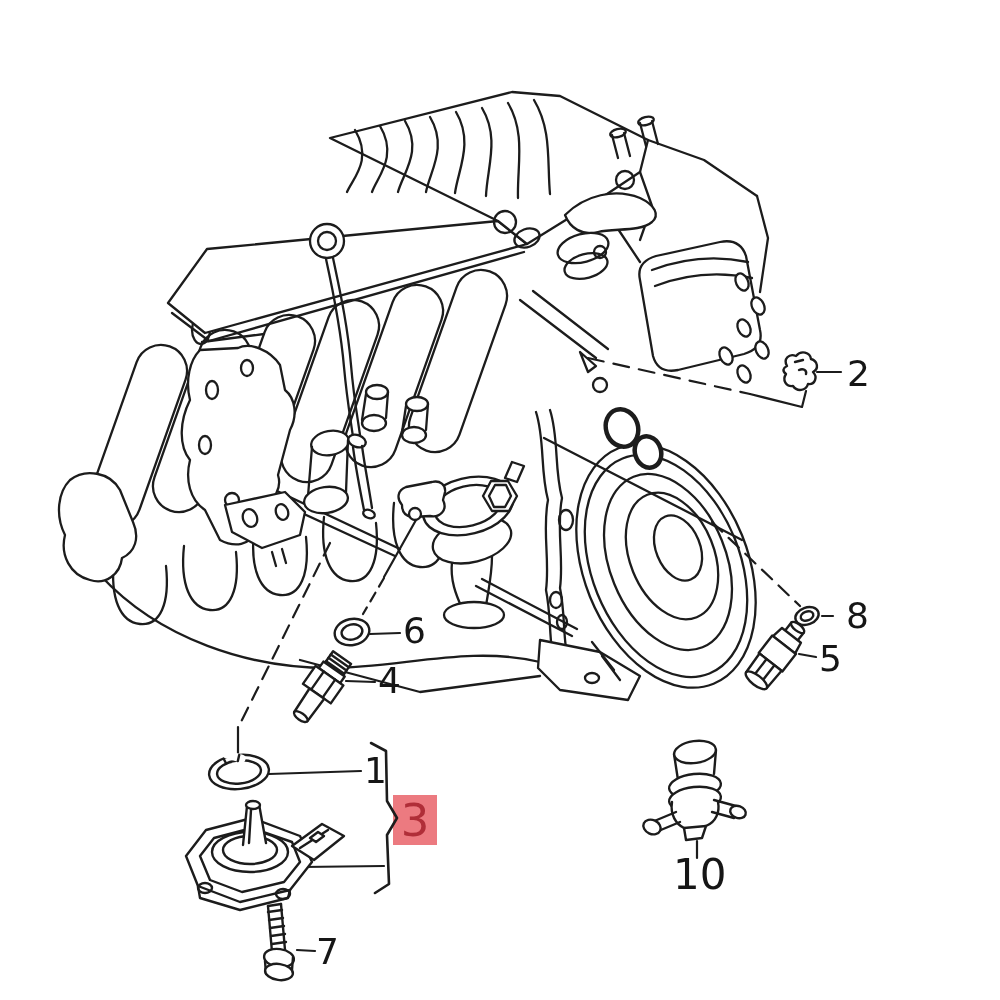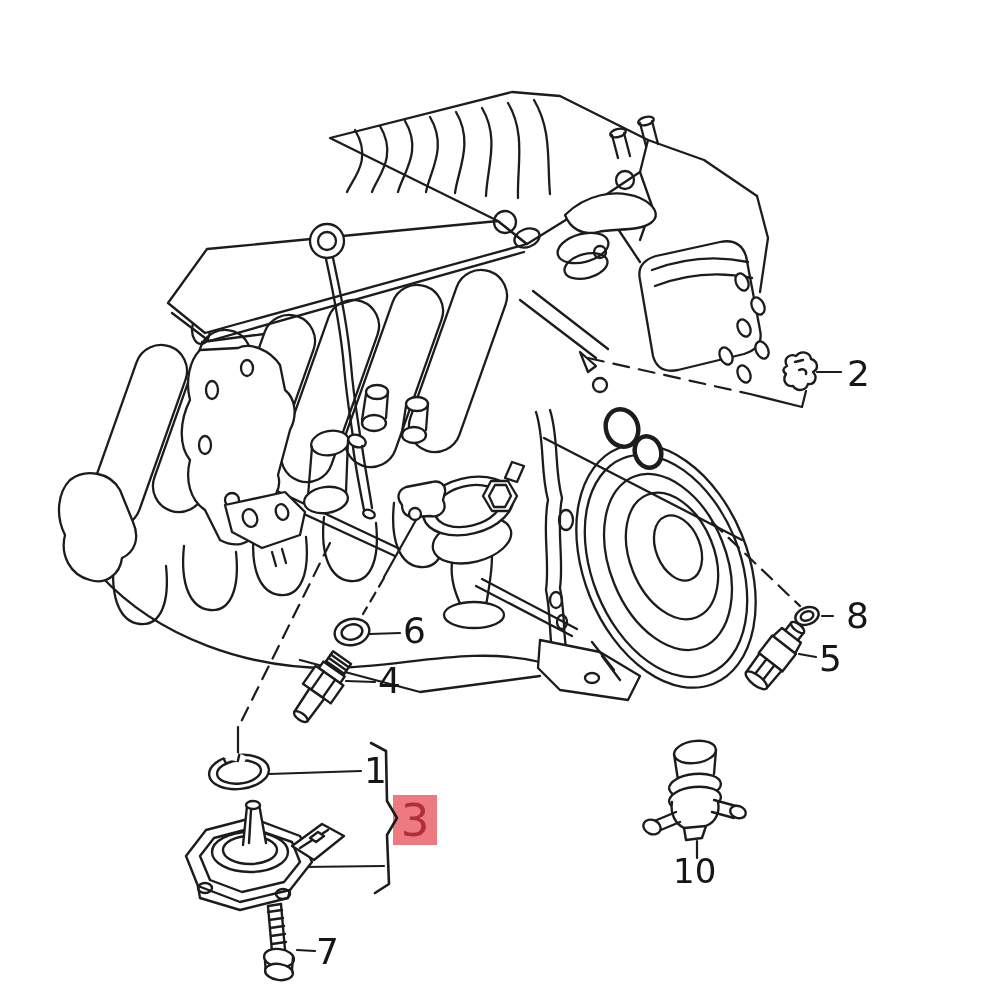--- a/index.html
+++ b/index.html
@@ -5,21 +5,21 @@
   html,body{margin:0;padding:0;background:#ffffff;}
   .stage{
     position:relative;width:1000px;height:1000px;background:#ffffff;
     font-family:"DejaVu Sans","Liberation Sans",sans-serif;overflow:hidden;
   }
   .stage svg{position:absolute;left:0;top:0;}
   .callout{
     position:absolute;font-size:36px;font-weight:500;color:#161616;line-height:1;
     letter-spacing:0;user-select:none;
   }
-  .callout.small{font-size:34px;}
+  .callout.small{font-size:42px;}
   .callout-hl{
     position:absolute;left:393px;top:795px;width:44px;height:50px;
     display:flex;align-items:center;justify-content:center;
     font-size:45px;font-weight:500;color:#b02e38;line-height:1;user-select:none;
   }
 </style>
 </head>
 <body>
 
 <div class="stage">

